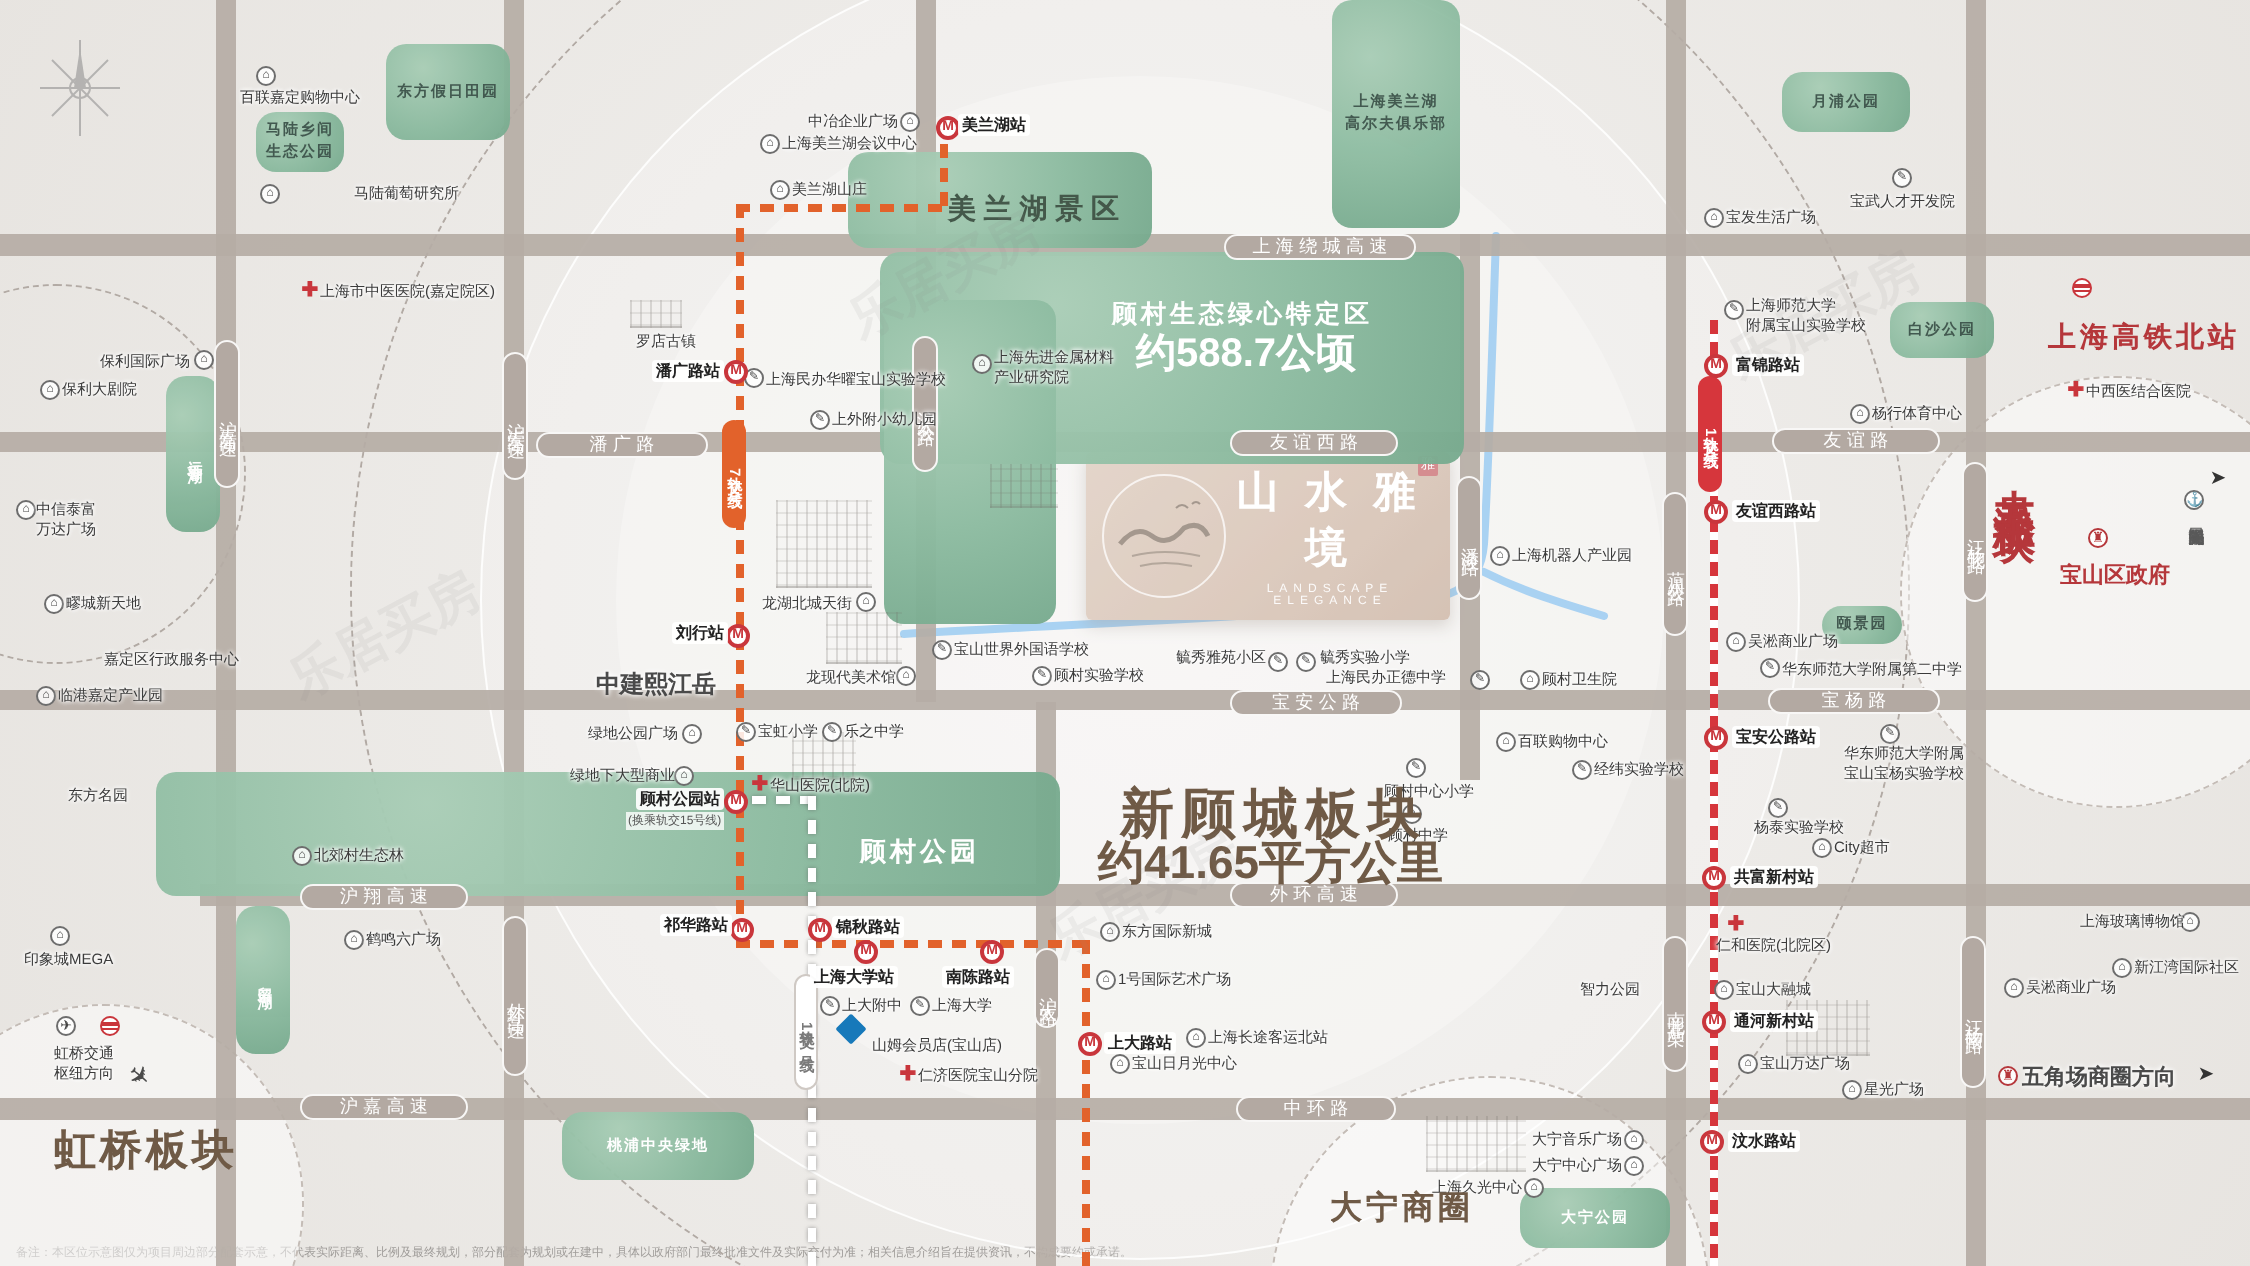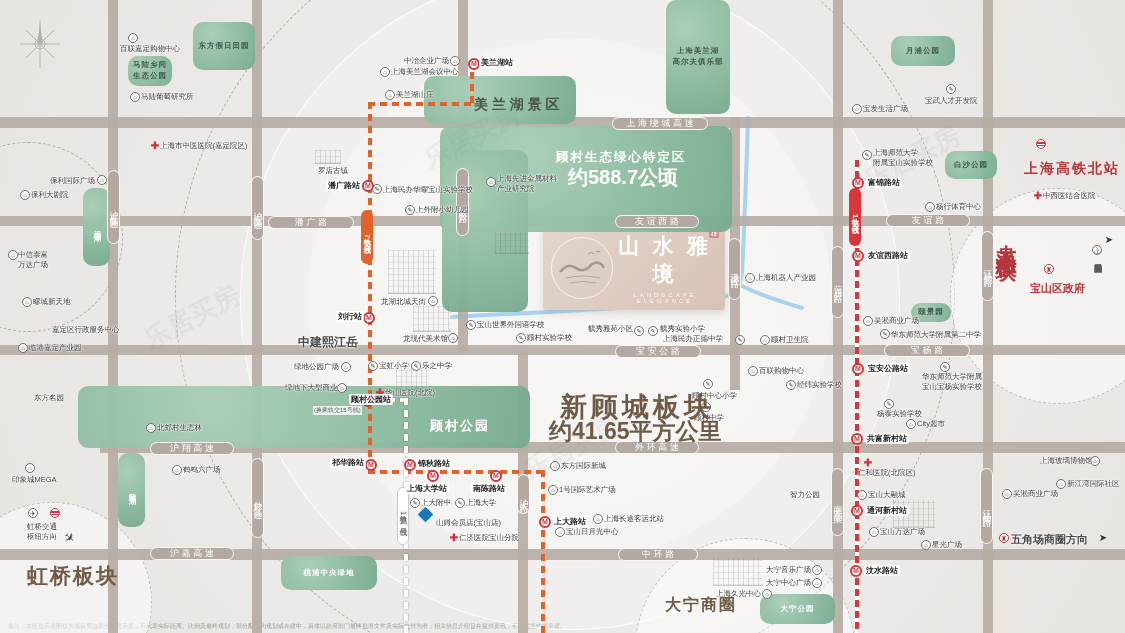--- a/index.html
+++ b/index.html
@@ -187,21 +187,21 @@
     <div class="sketch" style="left: 388px; top: 250px; width: 48px; height: 44px;"></div>
     <div class="sketch" style="left: 413px; top: 306px; width: 38px; height: 26px;"></div>
     <div class="sketch" style="left: 396px; top: 366px; width: 32px; height: 24px;"></div>
     <div class="sketch" style="left: 893px; top: 500px; width: 42px; height: 28px;"></div>
     <div class="sketch" style="left: 713px; top: 558px; width: 50px; height: 28px;"></div>
     <div class="sketch" style="left: 315px; top: 150px; width: 26px; height: 14px;"></div>
     <div class="sketch" style="left: 495px; top: 232px; width: 34px; height: 22px;"></div>
     <div class="ic bld" style="left: 128px; top: 33px;">⌂</div>
     <div class="poil" style="left: 120px; top: 44px;">百联嘉定购物中心</div>
     <div class="ic bld" style="left: 130px; top: 92px;">⌂</div>
-    <div class="poil" style="left: 141px; top: 92px;">马陆葡萄研究所</div>
+    <div class="poil" style="left: 141px; top: 92px; padding-left: 36px;">马陆葡萄研究所</div>
     <div class="ic hos" style="left: 150px; top: 141px;">✚</div>
     <div class="poil" style="left: 160px; top: 141px;">上海市中医医院(嘉定院区)</div>
     <div class="ic bld" style="left: 97px; top: 175px;">⌂</div>
     <div class="poil" style="left: 50px; top: 176px;">保利国际广场</div>
     <div class="ic bld" style="left: 20px; top: 190px;">⌂</div>
     <div class="poil" style="left: 31px; top: 190px;">保利大剧院</div>
     <div class="ic bld" style="left: 8px; top: 250px;">⌂</div>
     <div class="poil" style="left: 18px; top: 250px;">中信泰富<div>万达广场</div></div>
     <div class="ic bld" style="left: 22px; top: 297px;">⌂</div>
     <div class="poil" style="left: 33px; top: 297px;">疁城新天地</div>
@@ -331,21 +331,21 @@
     <div class="ic gov" style="left: 1044px; top: 264px;">♜</div>
     <div class="ic arw" style="left: 1104px; top: 235px;">➤</div>
     <div class="ic shp" style="left: 1092px; top: 245px;">⚓</div>
     <div class="st" style="left: 468px; top: 58px;">M</div>
     <div class="stl" style="left: 479px; top: 57px;">美兰湖站</div>
     <div class="st" style="left: 362px; top: 180px;">M</div>
     <div class="stl" style="left: 326px; top: 180px;">潘广路站</div>
     <div class="st" style="left: 363px; top: 312px;">M</div>
     <div class="stl" style="left: 336px; top: 311px;">刘行站</div>
     <div class="st" style="left: 362px; top: 395px;">M</div>
-    <div class="stl" style="left: 318px; top: 394px; margin-left: 31px;">顾村公园站</div>
+    <div class="stl" style="left: 318px; top: 394px;">顾村公园站</div>
     <div class="stsub" style="left: 313px; top: 406px;">(换乘轨交15号线)</div>
     <div class="st" style="left: 365px; top: 459px;">M</div>
     <div class="stl" style="left: 330px; top: 457px;">祁华路站</div>
     <div class="st" style="left: 404px; top: 459px;">M</div>
     <div class="stl" style="left: 416px; top: 458px;">锦秋路站</div>
     <div class="st" style="left: 427px; top: 470px;">M</div>
     <div class="stl" style="left: 405px; top: 483px;">上海大学站</div>
     <div class="st" style="left: 490px; top: 470px;">M</div>
     <div class="stl" style="left: 471px; top: 483px;">南陈路站</div>
     <div class="st" style="left: 539px; top: 516px;">M</div>

